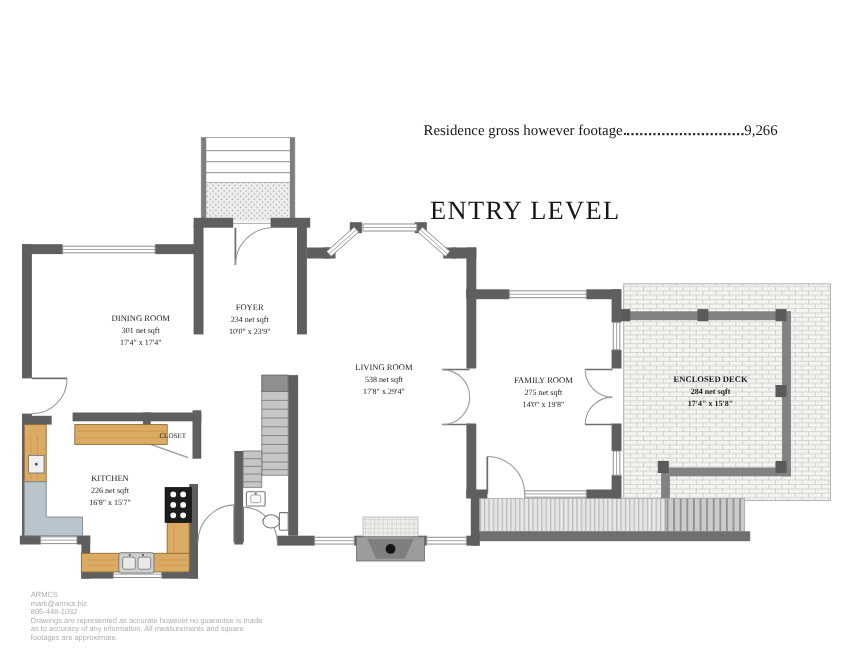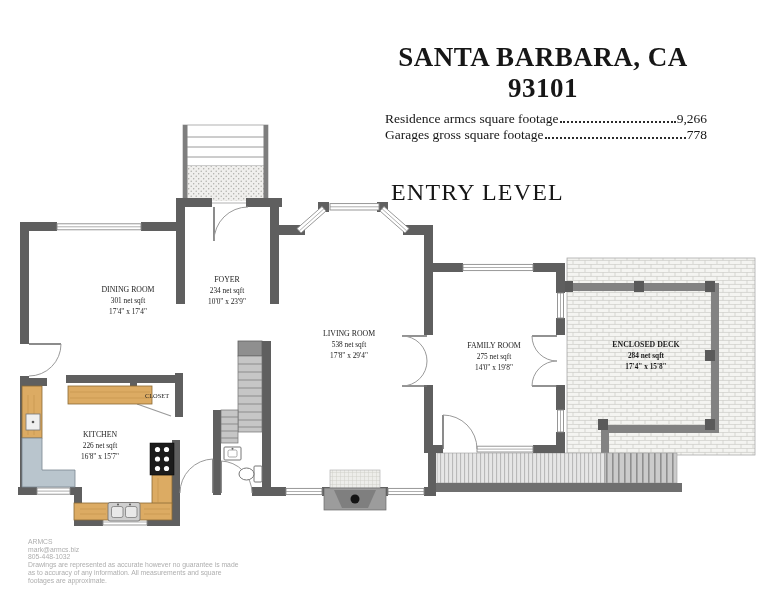--- a/index.html
+++ b/index.html
@@ -286,33 +286,27 @@
         <text class="rsub" x="100" y="448">226 net sqft</text>
         <text class="rsub" x="100" y="459">16'8" x 15'7"</text>
       </g>
       <g>
         <text class="closet-t" x="157" y="398">CLOSET</text>
       </g>
     </g>
   </svg>
 
   <div class="title">
-    <div>SANTA BARBARA, CA 93101</div>
   </div>
 
   <div class="sqft">
     <div class="sqft-row">
-      <span>Residence armcs square footage</span>
+      <span>Residence gross however footage</span>
       <span class="leader"></span>
       <span>9,266</span>
-    </div>
-    <div class="sqft-row">
-      <span>Garages gross square footage</span>
-      <span class="leader"></span>
-      <span>778</span>
     </div>
   </div>
 
   <div class="level">ENTRY LEVEL</div>
 
   <div class="footer">
     <div>ARMCS</div>
     <div>mark@armcs.biz</div>
     <div>805-448-1032</div>
     <div>Drawings are represented as accurate however no guarantee is made</div>

